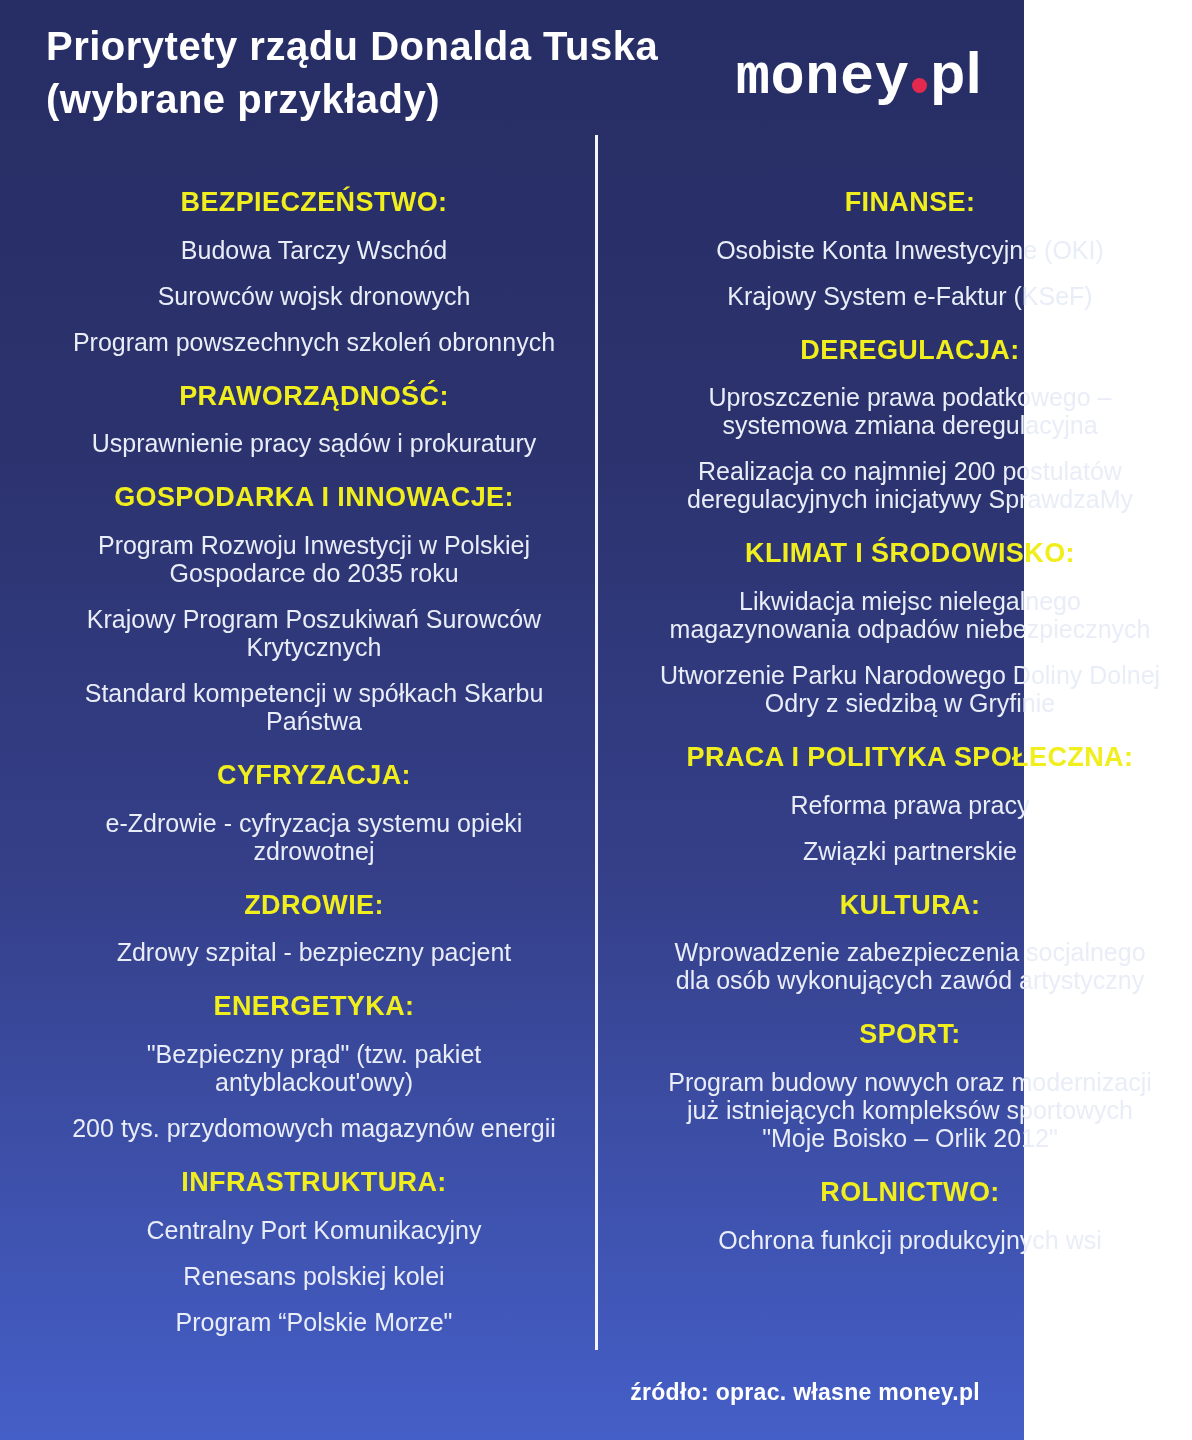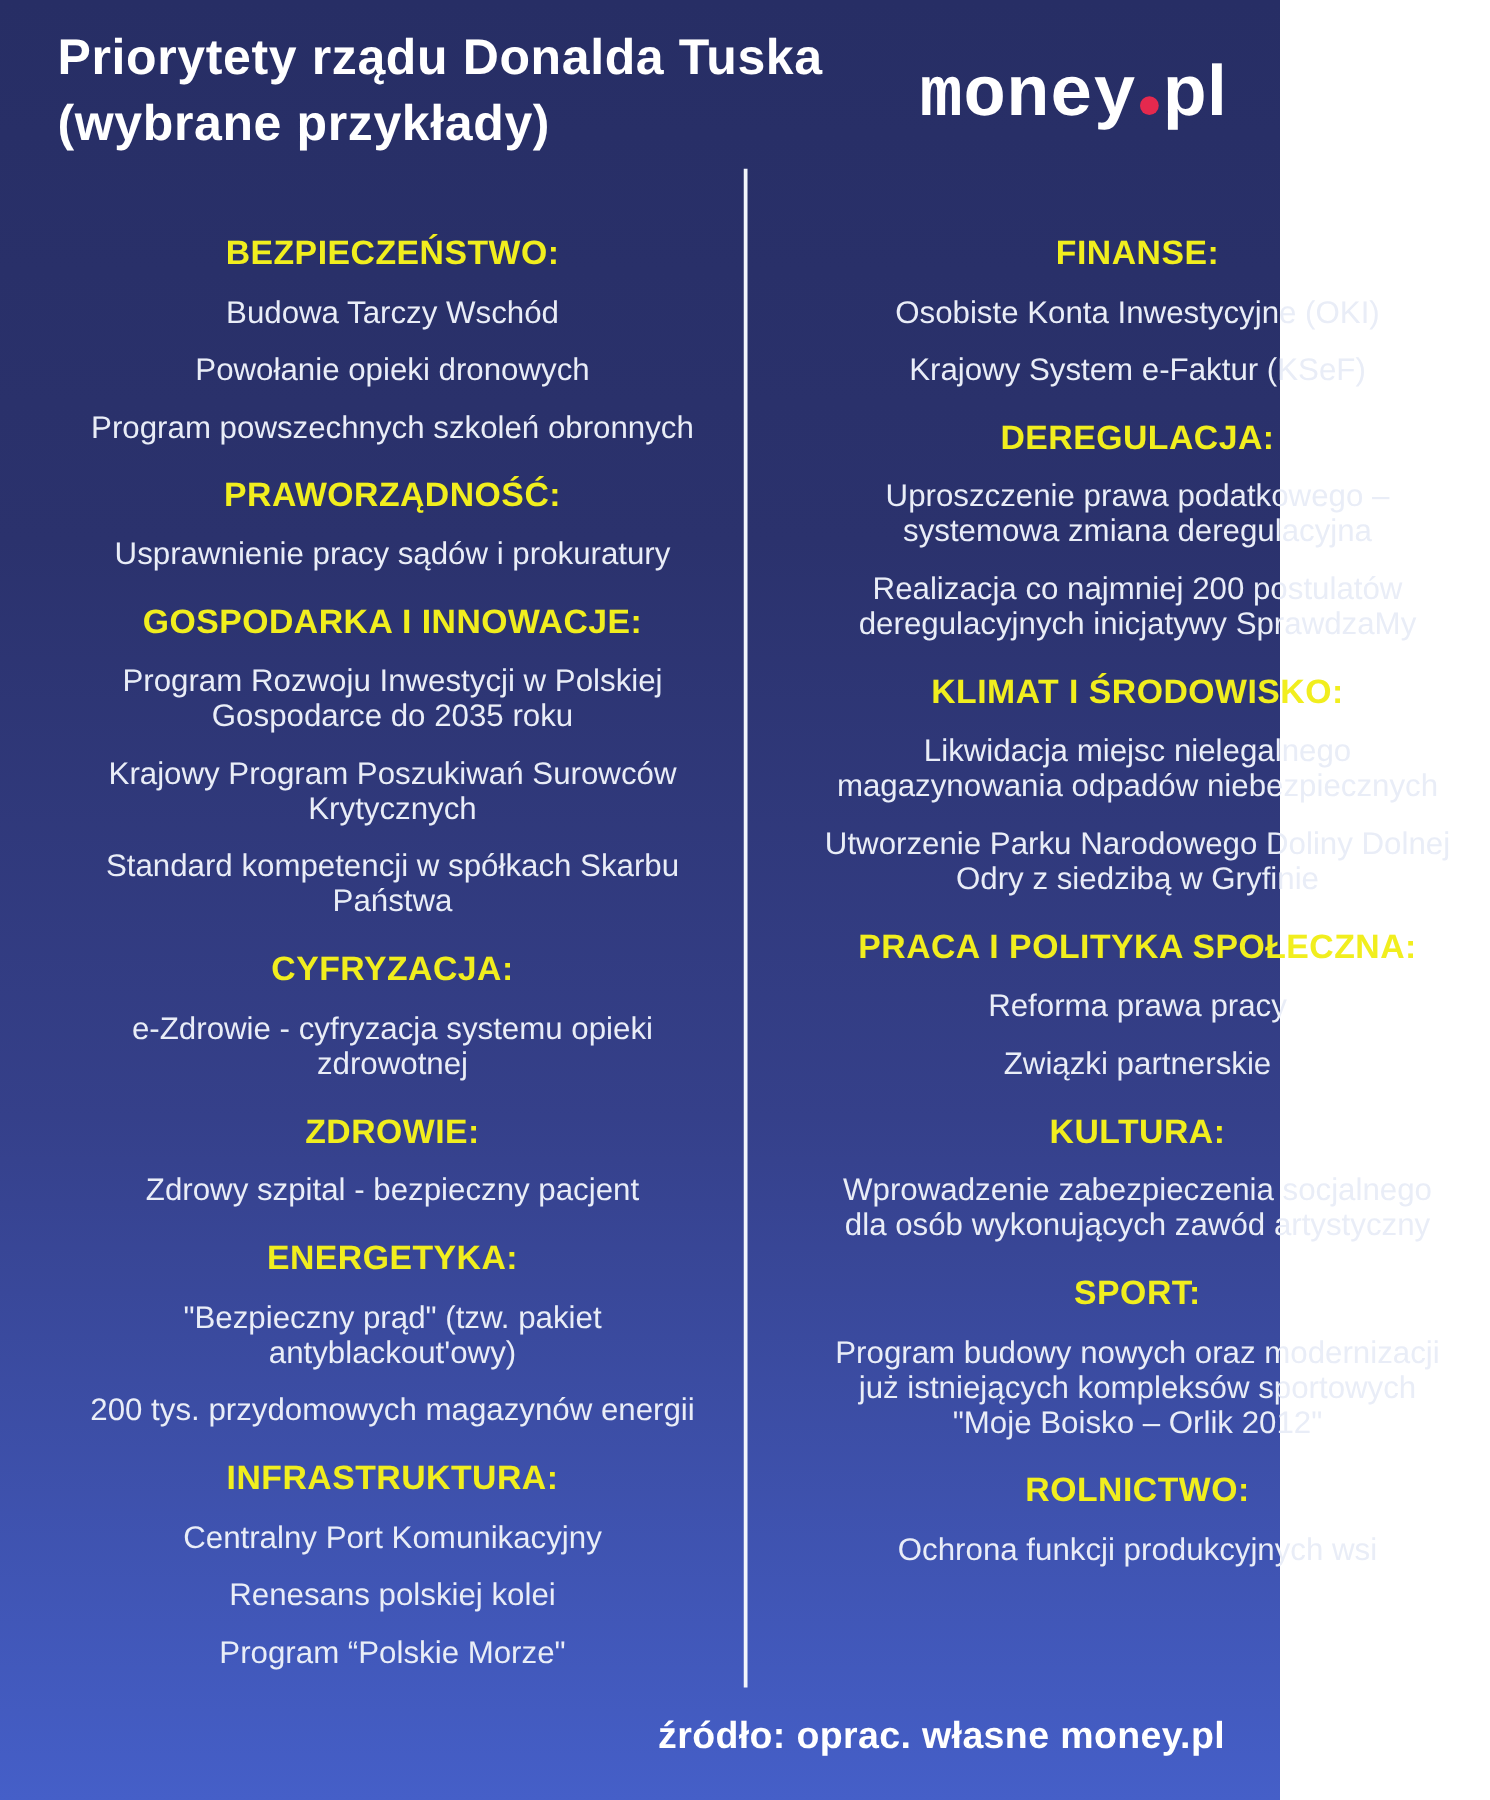--- a/index.html
+++ b/index.html
@@ -74,21 +74,21 @@
     color: #e9edf7;
     font-size: 25px;
     font-weight: 400;
     line-height: 1.12;
     white-space: pre-line;
   }
   .source-note {
     position: absolute;
     right: 44px; bottom: 34px;
     color: #ffffff;
-    font-size: 30px;
+    font-size: 23px;
     font-weight: 700;
     letter-spacing: 0.3px;
   }
 </style>
 </head>
 <body>
 
 <div class="page">
 
   <div class="page-title">Priorytety rządu Donalda Tuska
@@ -99,21 +99,21 @@
     <span class="logo-dot"></span>
     <span class="logo-tld">pl</span>
   </div>
 
   <div class="divider"></div>
 
   <div class="columns">
     <div class="column">
         <div class="section-header">BEZPIECZEŃSTWO:</div>
         <div class="item">Budowa Tarczy Wschód</div>
-        <div class="item">Powołanie opieki dronowych</div>
+        <div class="item">Surowców wojsk dronowych</div>
         <div class="item">Program powszechnych szkoleń obronnych</div>
         <div class="section-header">PRAWORZĄDNOŚĆ:</div>
         <div class="item">Usprawnienie pracy sądów i prokuratury</div>
         <div class="section-header">GOSPODARKA I INNOWACJE:</div>
         <div class="item">Program Rozwoju Inwestycji w Polskiej
 Gospodarce do 2035 roku</div>
         <div class="item">Krajowy Program Poszukiwań Surowców
 Krytycznych</div>
         <div class="item">Standard kompetencji w spółkach Skarbu
 Państwa</div>

